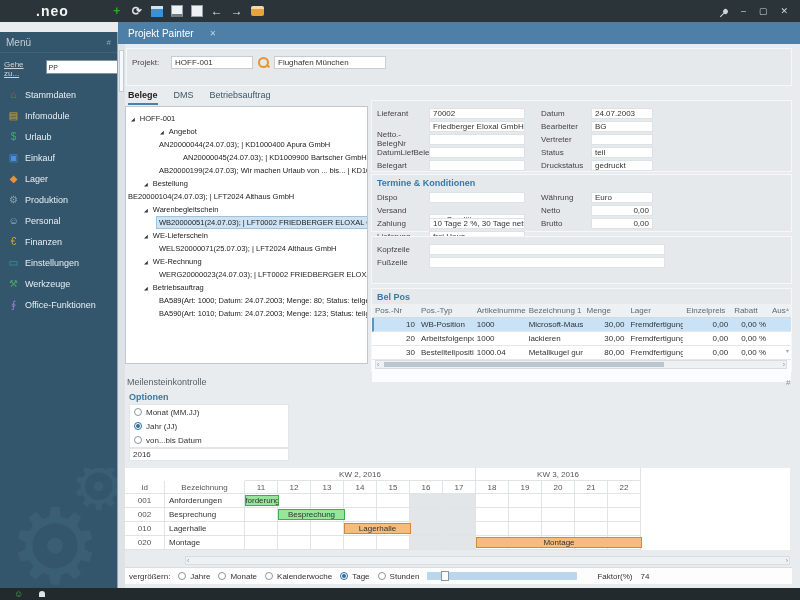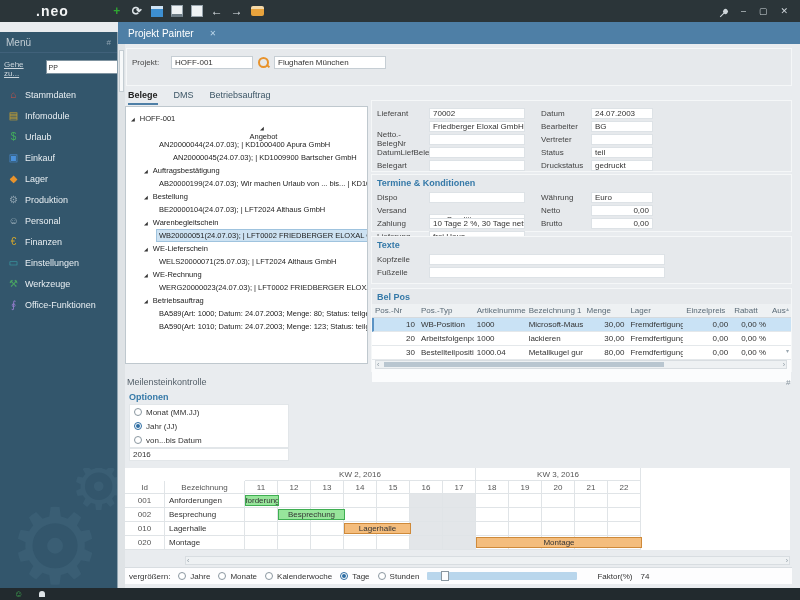--- a/index.html
+++ b/index.html
@@ -230,42 +230,38 @@
       <div class="tab active">Belege</div>
       <div class="tab">DMS</div>
       <div class="tab">Betriebsauftrag</div>
     </div>
 
   <div id="tree-panel">
       <div class="tree-row" style="padding-left: 5px;">
         <span class="tree-arrow">◢</span>
         <span class="tree-label">HOFF-001</span>
       </div>
-      <div class="tree-row" style="padding-left: 34px; flex-direction: column;">
+      <div class="tree-row" style="padding-left: 34px;">
         <span class="tree-arrow">◢</span>
         <span class="tree-label">Angebot</span>
       </div>
       <div class="tree-row" style="padding-left: 31px;">
         <span class="tree-label">AN20000044(24.07.03); | KD1000400 Apura GmbH</span>
       </div>
-      <div class="tree-row" style="padding-left: 45px;">
+      <div class="tree-row" style="padding-left: 19px; margin-left: 36px;">
         <span class="tree-label">AN20000045(24.07.03); | KD1009900 Bartscher GmbH</span>
-      </div>
-      <div class="tree-row" style="padding-left: 18px;">
-        <span class="tree-arrow">◢</span>
-        <span class="tree-label">Auftragsbestätigung</span>
       </div>
       <div class="tree-row" style="padding-left: 31px;">
         <span class="tree-label">AB20000199(24.07.03); Wir machen Urlaub von ... bis... | KD1009900 Bartscher GmbH</span>
       </div>
       <div class="tree-row" style="padding-left: 18px;">
         <span class="tree-arrow">◢</span>
         <span class="tree-label">Bestellung</span>
       </div>
-      <div class="tree-row" style="padding-left: 31px;">
+      <div class="tree-row" style="">
         <span class="tree-label">BE20000104(24.07.03); | LFT2024 Althaus GmbH</span>
       </div>
       <div class="tree-row" style="padding-left: 18px;">
         <span class="tree-arrow">◢</span>
         <span class="tree-label">Warenbegleitschein</span>
       </div>
       <div class="tree-row sel" style="padding-left: 31px;">
         <span class="tree-label">WB20000051(24.07.03); | LFT0002 FRIEDBERGER ELOXAL GMBH; FRIEDBERG</span>
       </div>
       <div class="tree-row" style="padding-left: 18px;">
@@ -375,21 +371,20 @@
           </div>
           <div class="frow">
             <span class="flabel" style="width: 50px;">Brutto</span>
             <span class="fval" style="width: 62px; justify-content: flex-end;">0,00</span>
           </div>
         </div>
     </div>
   </div>
 
   <div class="panel" id="p-texte">
-    <div class="panel-title">Texte</div>
     <div class="fcols">
       <div class="fcol" id="texte-rows">
           <div class="frow">
             <span class="flabel" style="width: 52px;">Kopfzeile</span>
             <span class="fval" style="width: 236px;"></span>
           </div>
           <div class="frow">
             <span class="flabel" style="width: 52px;">Fußzeile</span>
             <span class="fval" style="width: 236px;"></span>
           </div>

